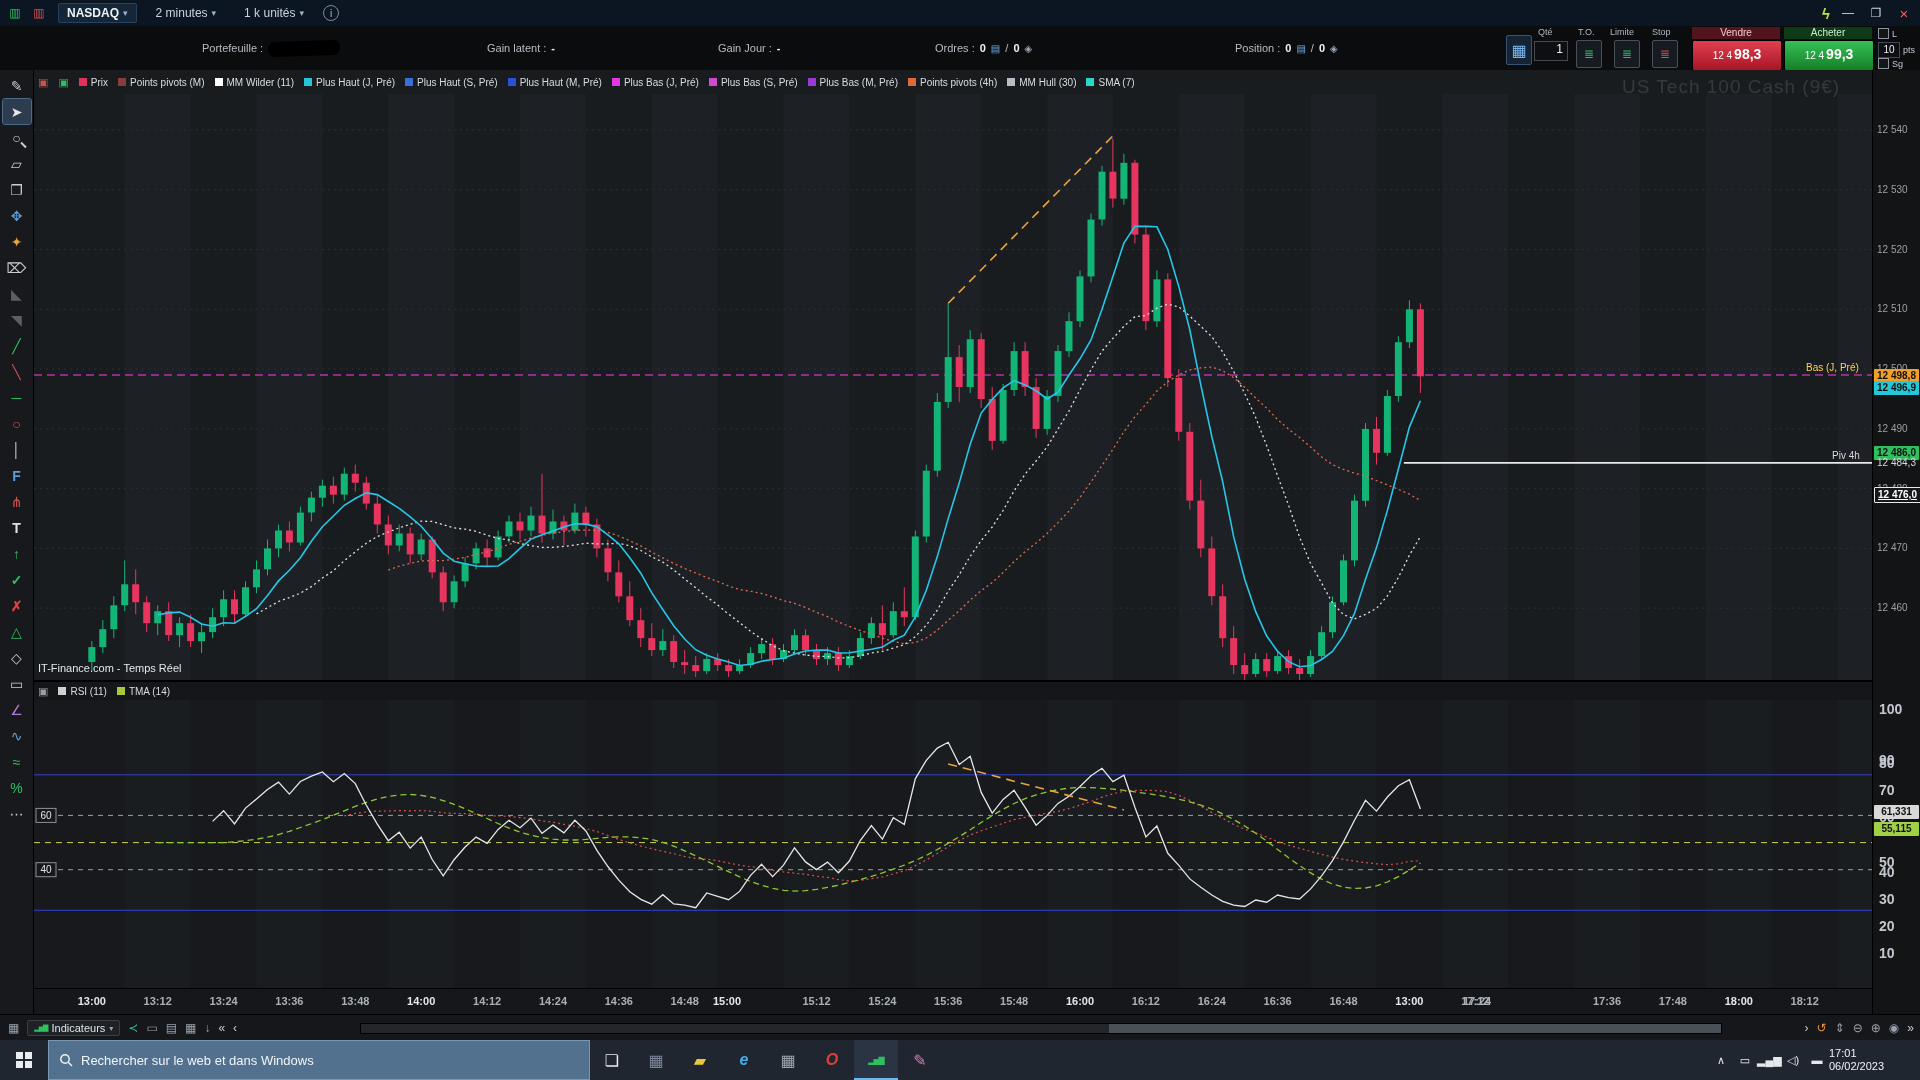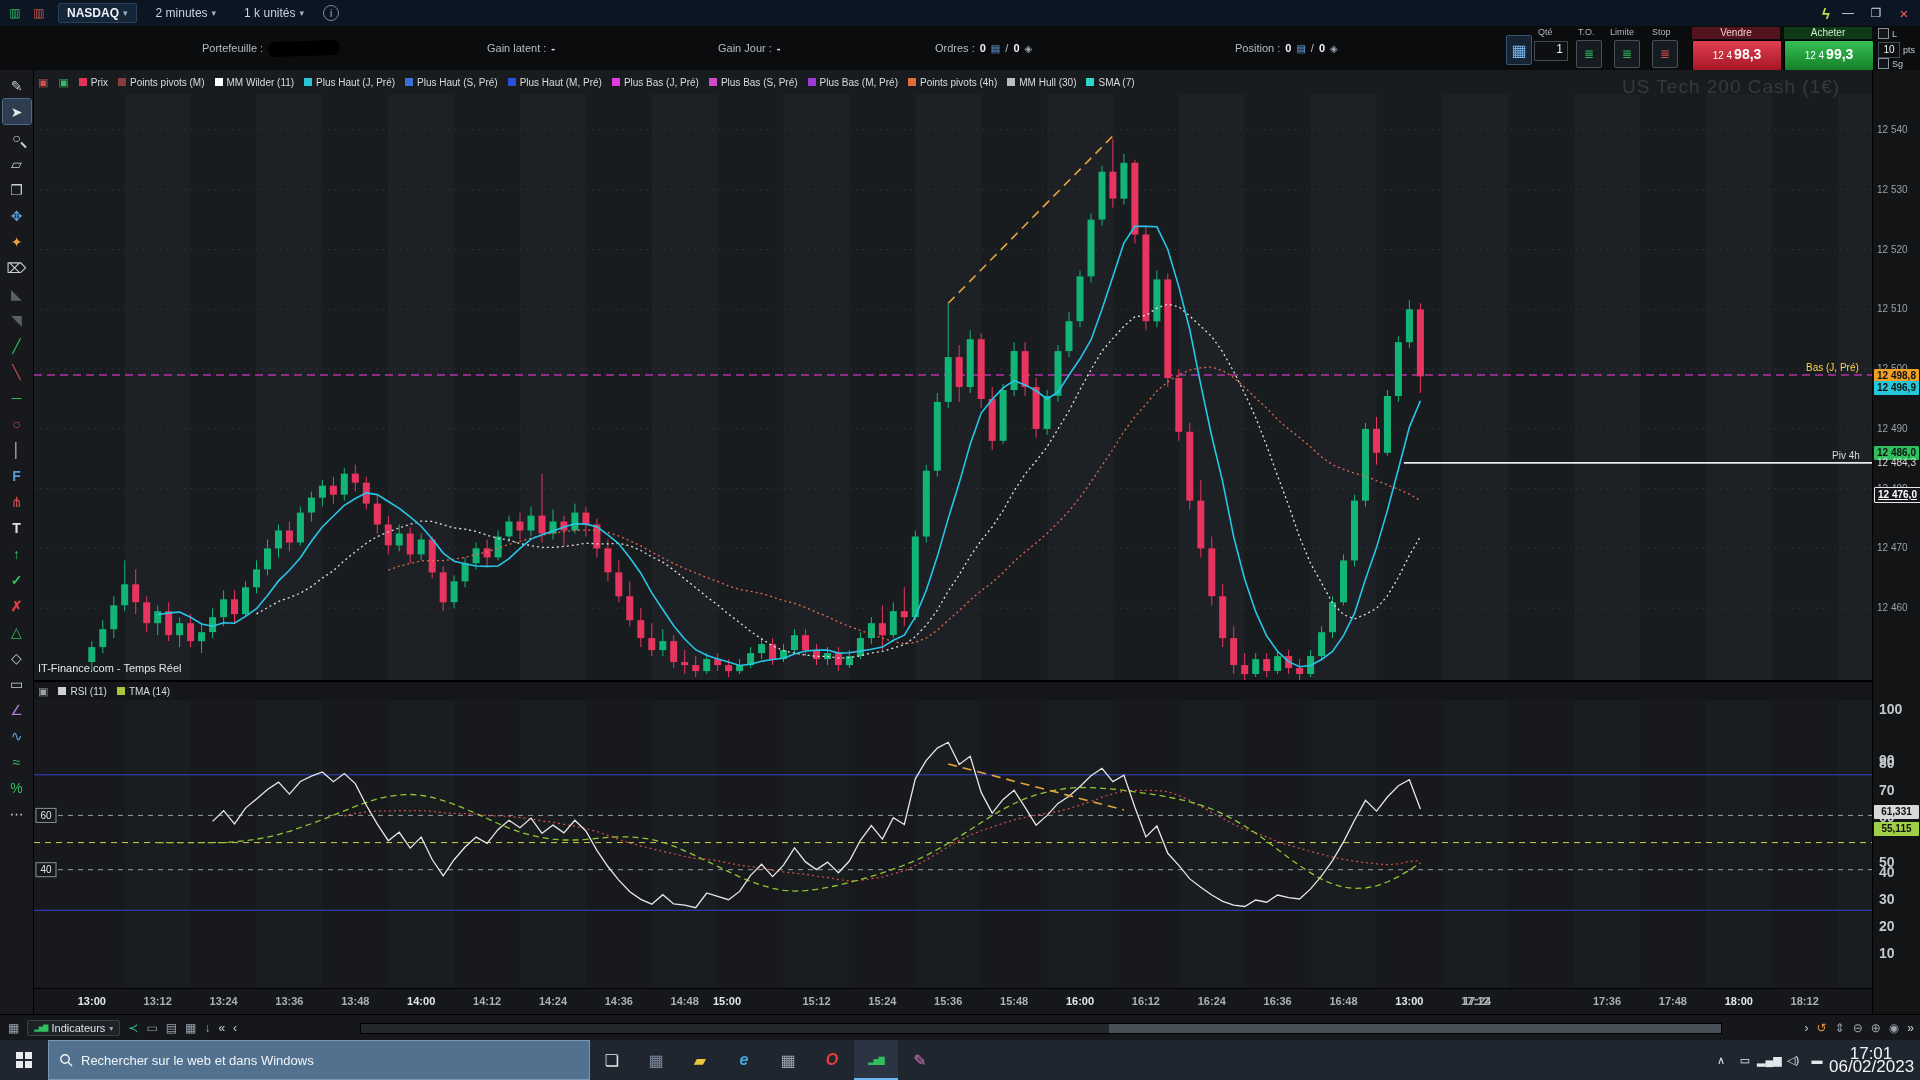--- a/index.html
+++ b/index.html
@@ -106,21 +106,21 @@
   #startbtn{width:48px;display:flex;align-items:center;justify-content:center;cursor:pointer;}
   #winlogo{display:grid;grid-template-columns:7px 7px;grid-template-rows:7px 7px;gap:2px;}
   #winlogo span{background:#e8ecf0;}
   #searchbox{width:520px;background:#51718f;border:1px solid #7a96b2;display:flex;align-items:center;
              gap:8px;padding:0 10px;font-size:13px;color:#f2f5f8;cursor:text;}
   .tk-app{width:44px;display:flex;align-items:center;justify-content:center;font-size:16px;cursor:pointer;position:relative;}
   .tk-app.active{background:#2b3442;box-shadow:inset 0 -2px 0 #6cb8f0;}
   .tk-app .bars{font-size:8px;letter-spacing:-1px;}
   #tray{margin-left:auto;display:flex;align-items:center;}
   .tray-ico{width:24px;text-align:center;font-size:11px;color:#e4e8ec;cursor:pointer;}
-  #clock{width:84px;text-align:center;font-size:17px;line-height:13px;color:#f0f3f6;cursor:default;}
+  #clock{width:84px;font-size:11px;line-height:13px;color:#f0f3f6;cursor:default;}
   #showdesk{width:6px;border-left:1px solid #3a4350;cursor:pointer;}
 </style>
 </head>
 <body>
 
 <div id="app">
 
   <div id="titlebar">
     <span class="tb-ico" style="color:#2fbf5f;">▥</span>
     <span class="tb-ico" style="color:#d05050;">▥</span>
@@ -566,21 +566,21 @@
         <line x1="1386.4" y1="209.3" x2="1386.4" y2="299.0" stroke="#e8355f" stroke-width="1"></line>
         <rect x="1382.9" y="215.3" width="7" height="67.0" fill="#e8355f"></rect>
         <path d="M354.3 476.1 L365.2 472.1 L376.2 469.4 L387.2 467.0 L398.2 466.6 L409.2 466.6 L420.1 465.1 L431.1 463.4 L442.1 460.3 L453.1 458.0 L464.1 454.2 L475.0 450.3 L486.0 447.2 L497.0 444.2 L508.0 441.3 L519.0 439.0 L529.9 437.6 L540.9 436.3 L551.9 436.1 L562.9 436.3 L573.9 438.4 L584.8 442.0 L595.8 446.8 L606.8 451.9 L617.8 458.2 L628.8 463.8 L639.7 469.5 L650.7 474.5 L661.7 479.0 L672.7 483.5 L683.7 487.4 L694.6 492.1 L705.6 495.5 L716.6 497.3 L727.6 499.5 L738.6 502.9 L749.5 506.6 L760.5 509.3 L771.5 513.4 L782.5 518.3 L793.5 522.7 L804.4 528.0 L815.4 532.4 L826.4 536.6 L837.4 539.9 L848.4 544.2 L859.3 547.3 L870.3 549.8 L881.3 548.5 L892.3 544.0 L903.3 536.2 L914.2 526.2 L925.2 516.8 L936.2 506.0 L947.2 496.6 L958.2 488.6 L969.1 478.6 L980.1 467.6 L991.1 457.7 L1002.1 449.0 L1013.1 439.4 L1024.0 428.6 L1035.0 417.1 L1046.0 403.4 L1057.0 388.0 L1068.0 371.5 L1078.9 355.4 L1089.9 337.6 L1100.9 322.7 L1111.9 310.4 L1122.9 297.0 L1133.8 287.7 L1144.8 280.8 L1155.8 276.0 L1166.8 273.8 L1177.8 273.0 L1188.7 276.7 L1199.7 283.6 L1210.7 293.3 L1221.7 304.1 L1232.7 314.2 L1243.6 325.6 L1254.6 335.2 L1265.6 343.5 L1276.6 353.0 L1287.6 363.0 L1298.5 370.7 L1309.5 375.4 L1320.5 379.2 L1331.5 381.9 L1342.5 386.6 L1353.4 390.9 L1364.4 395.3 L1375.4 400.2 L1386.4 406.5 " fill="none" stroke="#e06a50" stroke-width="1.3" stroke-dasharray="2 3"></path>
         <path d="M222.5 519.9 L233.5 513.7 L244.5 507.5 L255.4 503.6 L266.4 499.1 L277.4 492.6 L288.4 484.0 L299.4 476.7 L310.3 466.6 L321.3 457.8 L332.3 449.2 L343.3 442.5 L354.3 438.0 L365.2 433.9 L376.2 430.2 L387.2 427.2 L398.2 427.4 L409.2 430.7 L420.1 433.9 L431.1 435.2 L442.1 437.4 L453.1 441.2 L464.1 444.4 L475.0 446.0 L486.0 449.6 L497.0 451.6 L508.0 453.5 L519.0 453.3 L529.9 452.4 L540.9 451.1 L551.9 449.2 L562.9 449.8 L573.9 449.8 L584.8 449.4 L595.8 451.8 L606.8 456.5 L617.8 462.9 L628.8 468.1 L639.7 475.9 L650.7 484.9 L661.7 493.7 L672.7 502.7 L683.7 510.9 L694.6 520.2 L705.6 528.6 L716.6 537.4 L727.6 544.9 L738.6 551.8 L749.5 556.7 L760.5 559.1 L771.5 561.0 L782.5 562.3 L793.5 562.5 L804.4 564.0 L815.4 563.6 L826.4 561.9 L837.4 558.9 L848.4 557.4 L859.3 554.0 L870.3 550.7 L881.3 542.6 L892.3 531.2 L903.3 516.1 L914.2 497.2 L925.2 480.8 L936.2 462.3 L947.2 446.6 L958.2 433.0 L969.1 416.5 L980.1 396.9 L991.1 380.1 L1002.1 367.0 L1013.1 352.8 L1024.0 335.0 L1035.0 316.9 L1046.0 295.6 L1057.0 275.8 L1068.0 257.1 L1078.9 244.4 L1089.9 232.3 L1100.9 222.7 L1111.9 221.6 L1122.9 214.1 L1133.8 210.2 L1144.8 212.8 L1155.8 222.2 L1166.8 232.3 L1177.8 242.7 L1188.7 257.9 L1199.7 277.5 L1210.7 299.5 L1221.7 323.5 L1232.7 351.7 L1243.6 381.9 L1254.6 411.3 L1265.6 443.2 L1276.6 469.6 L1287.6 489.0 L1298.5 509.2 L1309.5 520.6 L1320.5 524.9 L1331.5 520.4 L1342.5 514.4 L1353.4 501.9 L1364.4 483.4 L1375.4 461.2 L1386.4 442.6 " fill="none" stroke="#e0e0e0" stroke-width="1.3" stroke-dasharray="2 3"></path>
         <path d="M123.7 520.7 L134.7 518.9 L145.6 518.1 L156.6 523.2 L167.6 530.0 L178.6 532.2 L189.6 528.8 L200.5 529.2 L211.5 522.4 L222.5 514.7 L233.5 501.4 L244.5 486.9 L255.4 476.2 L266.4 463.8 L277.4 447.2 L288.4 432.7 L299.4 422.0 L310.3 411.3 L321.3 404.5 L332.3 398.9 L343.3 400.6 L354.3 407.5 L365.2 414.3 L376.2 422.8 L387.2 432.2 L398.2 445.1 L409.2 459.1 L420.1 467.3 L431.1 469.8 L442.1 472.0 L453.1 472.4 L464.1 472.0 L475.0 464.7 L486.0 454.4 L497.0 445.1 L508.0 440.8 L519.0 436.9 L529.9 433.1 L540.9 429.7 L551.9 430.1 L562.9 432.7 L573.9 440.8 L584.8 449.8 L595.8 463.8 L606.8 479.2 L617.8 498.9 L628.8 515.5 L639.7 531.8 L650.7 545.0 L661.7 555.7 L672.7 561.2 L683.7 565.1 L694.6 568.1 L705.6 571.5 L716.6 570.2 L727.6 567.2 L738.6 565.5 L749.5 564.2 L760.5 559.9 L771.5 557.0 L782.5 556.1 L793.5 556.1 L804.4 559.1 L815.4 558.7 L826.4 557.0 L837.4 555.2 L848.4 553.1 L859.3 546.3 L870.3 541.2 L881.3 522.8 L892.3 496.3 L903.3 462.6 L914.2 424.6 L925.2 389.1 L936.2 350.2 L947.2 319.1 L958.2 305.4 L969.1 293.9 L980.1 286.6 L991.1 290.9 L1002.1 296.8 L1013.1 305.0 L1024.0 298.1 L1035.0 281.0 L1046.0 264.8 L1057.0 246.0 L1068.0 215.3 L1078.9 182.4 L1089.9 149.1 L1100.9 132.4 L1111.9 132.4 L1122.9 132.8 L1133.8 155.5 L1144.8 192.6 L1155.8 235.8 L1166.8 290.9 L1177.8 342.5 L1188.7 387.8 L1199.7 442.9 L1210.7 485.2 L1221.7 517.7 L1232.7 542.0 L1243.6 557.4 L1254.6 567.6 L1265.6 572.8 L1276.6 571.5 L1287.6 565.5 L1298.5 557.4 L1309.5 541.6 L1320.5 519.4 L1331.5 485.2 L1342.5 453.6 L1353.4 416.4 L1364.4 375.0 L1375.4 333.1 L1386.4 306.8 " fill="none" stroke="#27c6e8" stroke-width="1.6"></path>
         <line x1="1369.9" y1="368.9" x2="1838" y2="368.9" stroke="#e8e8e8" stroke-width="1.6"></line>
         <line x1="914.2" y1="209.3" x2="1078.9" y2="41.9" stroke="#e8a33d" stroke-width="1.6" stroke-dasharray="9 6"></line>
         <text x="1772" y="277.0" fill="#ffd24a" font-size="10">Bas (J, Pré)</text>
         <text x="1798" y="364.9" fill="#d8d8d8" font-size="10">Piv 4h</text>
       </svg>
-    <div id="watermark">US Tech 200 Cash (1€)</div>
+    <div id="watermark">US Tech 100 Cash (9€)</div>
     <div id="chart-footer">IT-Finance.com - Temps Réel</div>
     <div id="panel-divider"></div>
     <div id="rsi-legendbar">
         <span class="lg-ico" style="color: rgb(154, 160, 166);">▣</span>
         <span class="lg-item">
           <span class="lg-sq" style="background: rgb(208, 208, 208);"></span>
           <span class="lg-txt">RSI (11)</span>
         </span>
         <span class="lg-item">
           <span class="lg-sq" style="background: rgb(166, 200, 58);"></span>

